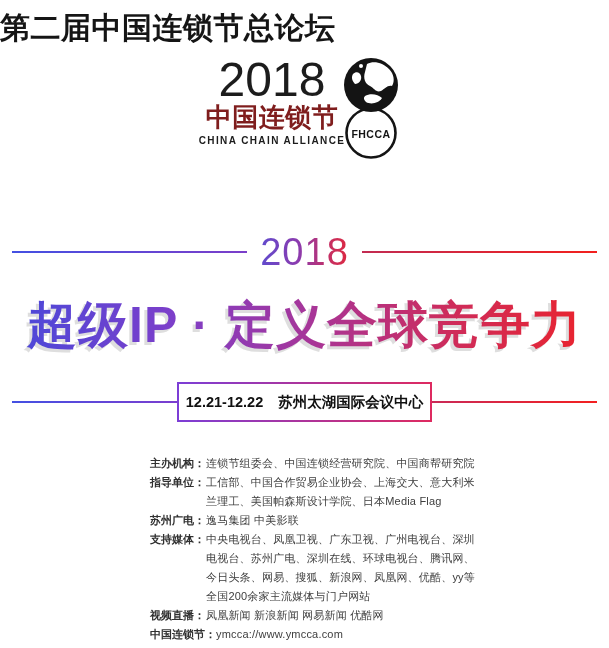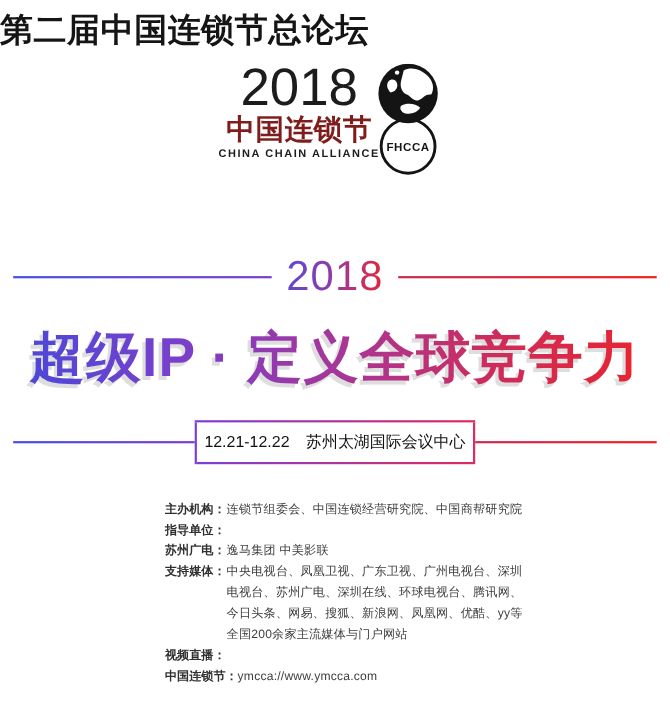--- a/index.html
+++ b/index.html
@@ -38,21 +38,21 @@
                background:linear-gradient(90deg,#4649da 0%,#7c3fca 28%,#a93596 52%,#ce2c5b 74%,#ee2226 100%);
                -webkit-background-clip:text; background-clip:text; color:transparent; }
 
   
   .date-row { margin-top:27px; display:flex; align-items:center; padding:0 12px; }
   .date-line-l { flex:1; height:2px; background:linear-gradient(90deg,#4450e2,#7b3ecf); }
   .date-line-r { flex:1; height:2px; background:linear-gradient(90deg,#ca2a58,#f32020); }
   .date-box { display:flex; align-items:center; gap:15px; padding:8px 7px;
               border:2px solid transparent;
               border-image:linear-gradient(90deg,#7c3ed6,#de2a60) 1;
-              font-size:14.5px; font-weight:normal; color:#111; line-height:20px; white-space:nowrap; }
+              font-size:14.5px; font-weight:bold; color:#111; line-height:20px; white-space:nowrap; }
 
   
   .details { margin:32px 0 0 150px; width:330px; font-size:11px; color:#3d3d3d; }
   .detail-row { display:flex; align-items:flex-start; }
   .detail-label { flex:0 0 56px; font-weight:bold; color:#303030; line-height:19px; white-space:nowrap; }
   .detail-value { flex:1; line-height:19px; white-space:pre-line; letter-spacing:0.2px; }
 </style>
 </head>
 <body>
 
@@ -101,34 +101,37 @@
     <div class="date-line-r"></div>
   </div>
 
   <div class="details">
     <div class="detail-row">
       <div class="detail-label">主办机构：</div>
       <div class="detail-value">连锁节组委会、中国连锁经营研究院、中国商帮研究院</div>
     </div>
     <div class="detail-row">
       <div class="detail-label">指导单位：</div>
+      <div class="detail-value">工信部、中国合作贸易企业协会、上海交大、意大利米
+兰理工、美国帕森斯设计学院、日本Media Flag</div>
     </div>
     <div class="detail-row">
       <div class="detail-label">苏州广电：</div>
       <div class="detail-value">逸马集团 中美影联</div>
     </div>
     <div class="detail-row">
       <div class="detail-label">支持媒体：</div>
       <div class="detail-value">中央电视台、凤凰卫视、广东卫视、广州电视台、深圳
 电视台、苏州广电、深圳在线、环球电视台、腾讯网、
 今日头条、网易、搜狐、新浪网、凤凰网、优酷、yy等
 全国200余家主流媒体与门户网站</div>
     </div>
     <div class="detail-row">
       <div class="detail-label">视频直播：</div>
+      <div class="detail-value">凤凰新闻 新浪新闻 网易新闻 优酷网</div>
     </div>
     <div class="detail-row">
       <div class="detail-label">中国连锁节：</div>
       <div class="detail-value">ymcca://www.ymcca.com</div>
     </div>
   </div>
 
 </div>
 
 </body></html>

